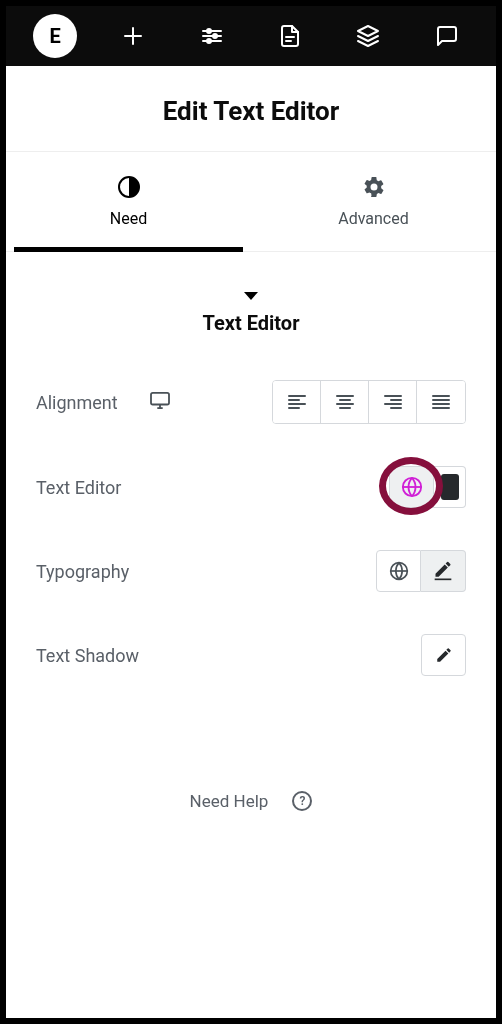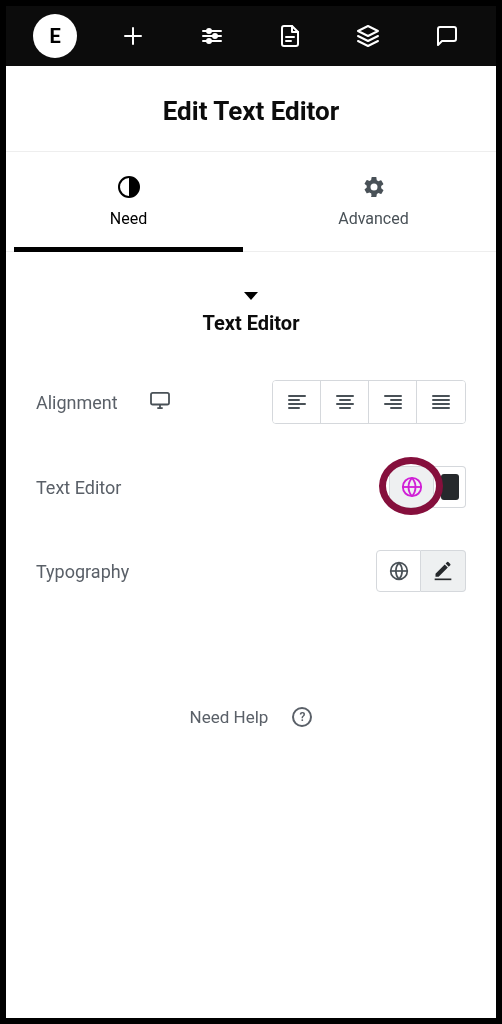--- a/index.html
+++ b/index.html
@@ -430,20 +430,28 @@
       </div>
       <div class="typo-edit-btn">
         <svg viewBox="0 0 24 24" fill="#26292c">
             <path d="M3 15.25V19h3.75L17.81 7.94l-3.75-3.75L3 15.25zM20.71 5.04a1 1 0 0 0 0-1.41l-2.34-2.34a1 1 0 0 0-1.41 0l-1.83 1.83 3.75 3.75 1.83-1.83z"></path>
             <rect x="2" y="21" width="20" height="2"></rect>
           </svg>
       </div>
     </div>
   </div>
 
+  <div class="control-row">
+    <div class="control-label">Text Shadow</div>
+    <div class="shadow-btn">
+      <svg viewBox="0 0 24 24" fill="#26292c">
+          <path d="M3 17.25V21h3.75L17.81 9.94l-3.75-3.75L3 17.25zM20.71 7.04a1 1 0 0 0 0-1.41l-2.34-2.34a1 1 0 0 0-1.41 0l-1.83 1.83 3.75 3.75 1.83-1.83z"></path>
+        </svg>
+    </div>
+  </div>
 
   <div class="help-row">
     <span>Need Help</span>
     <span class="help-circle">
         <span>?</span>
       </span>
   </div>
 </div>
 
 </body></html>

